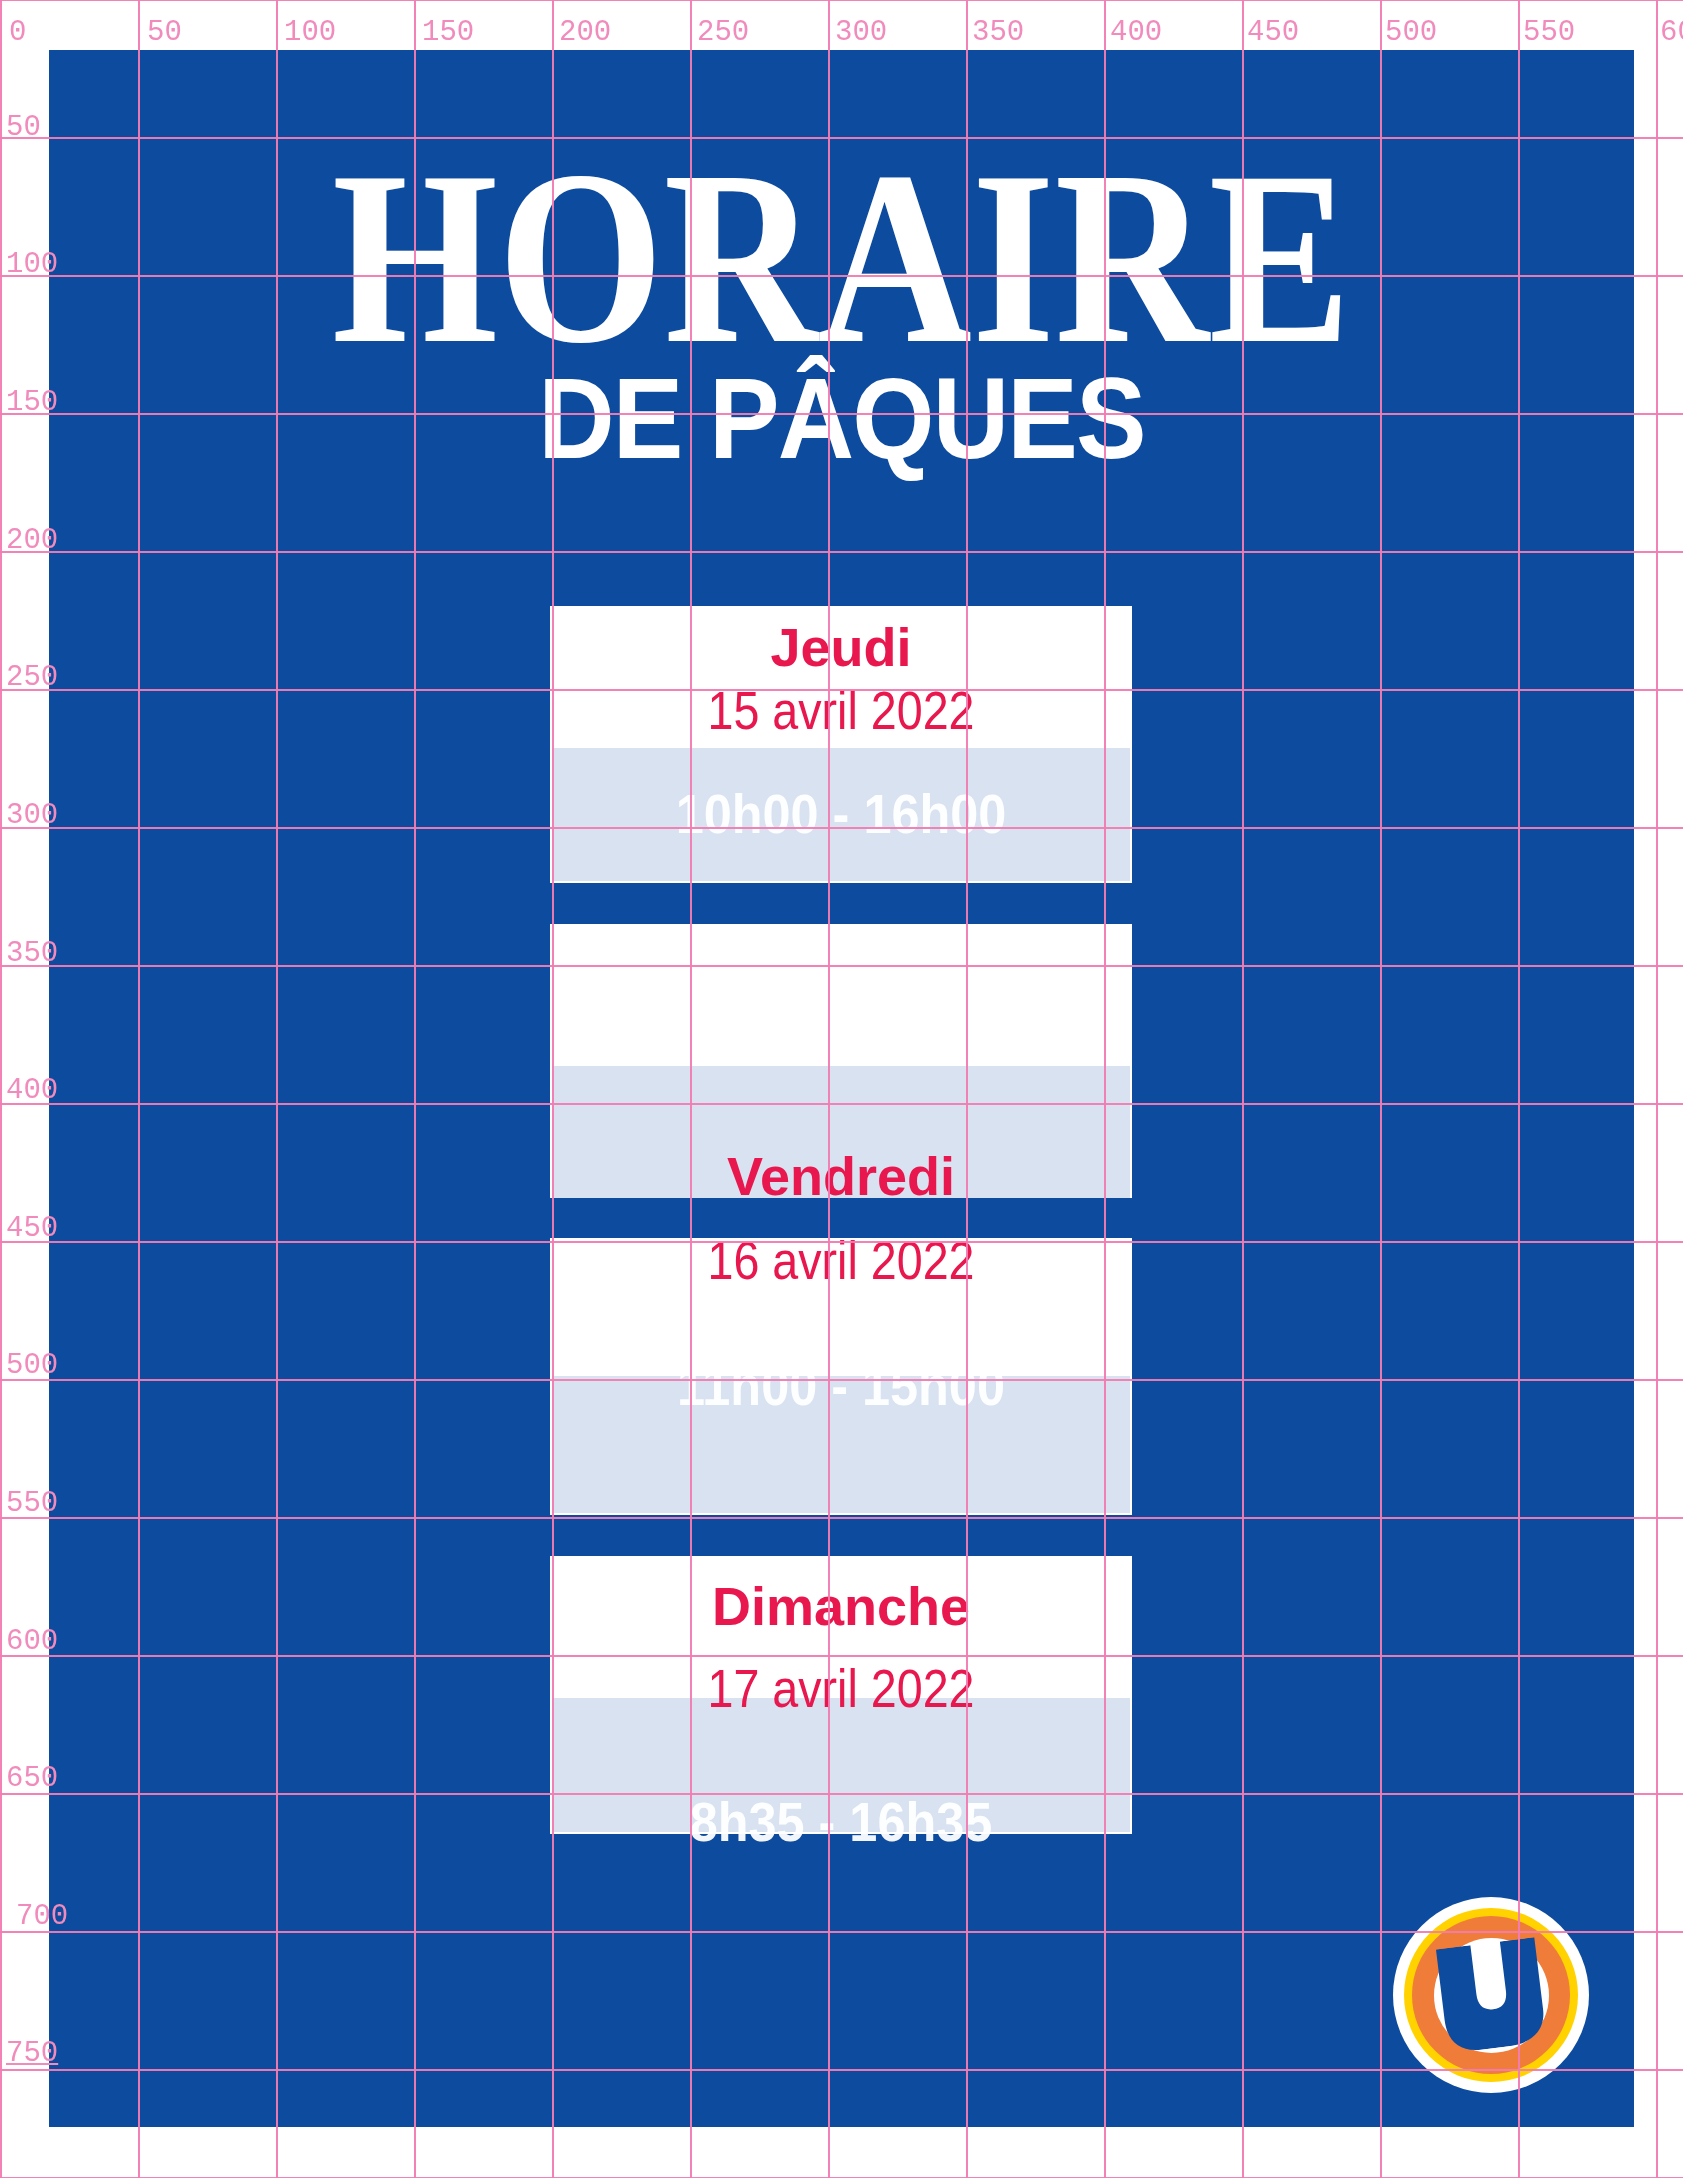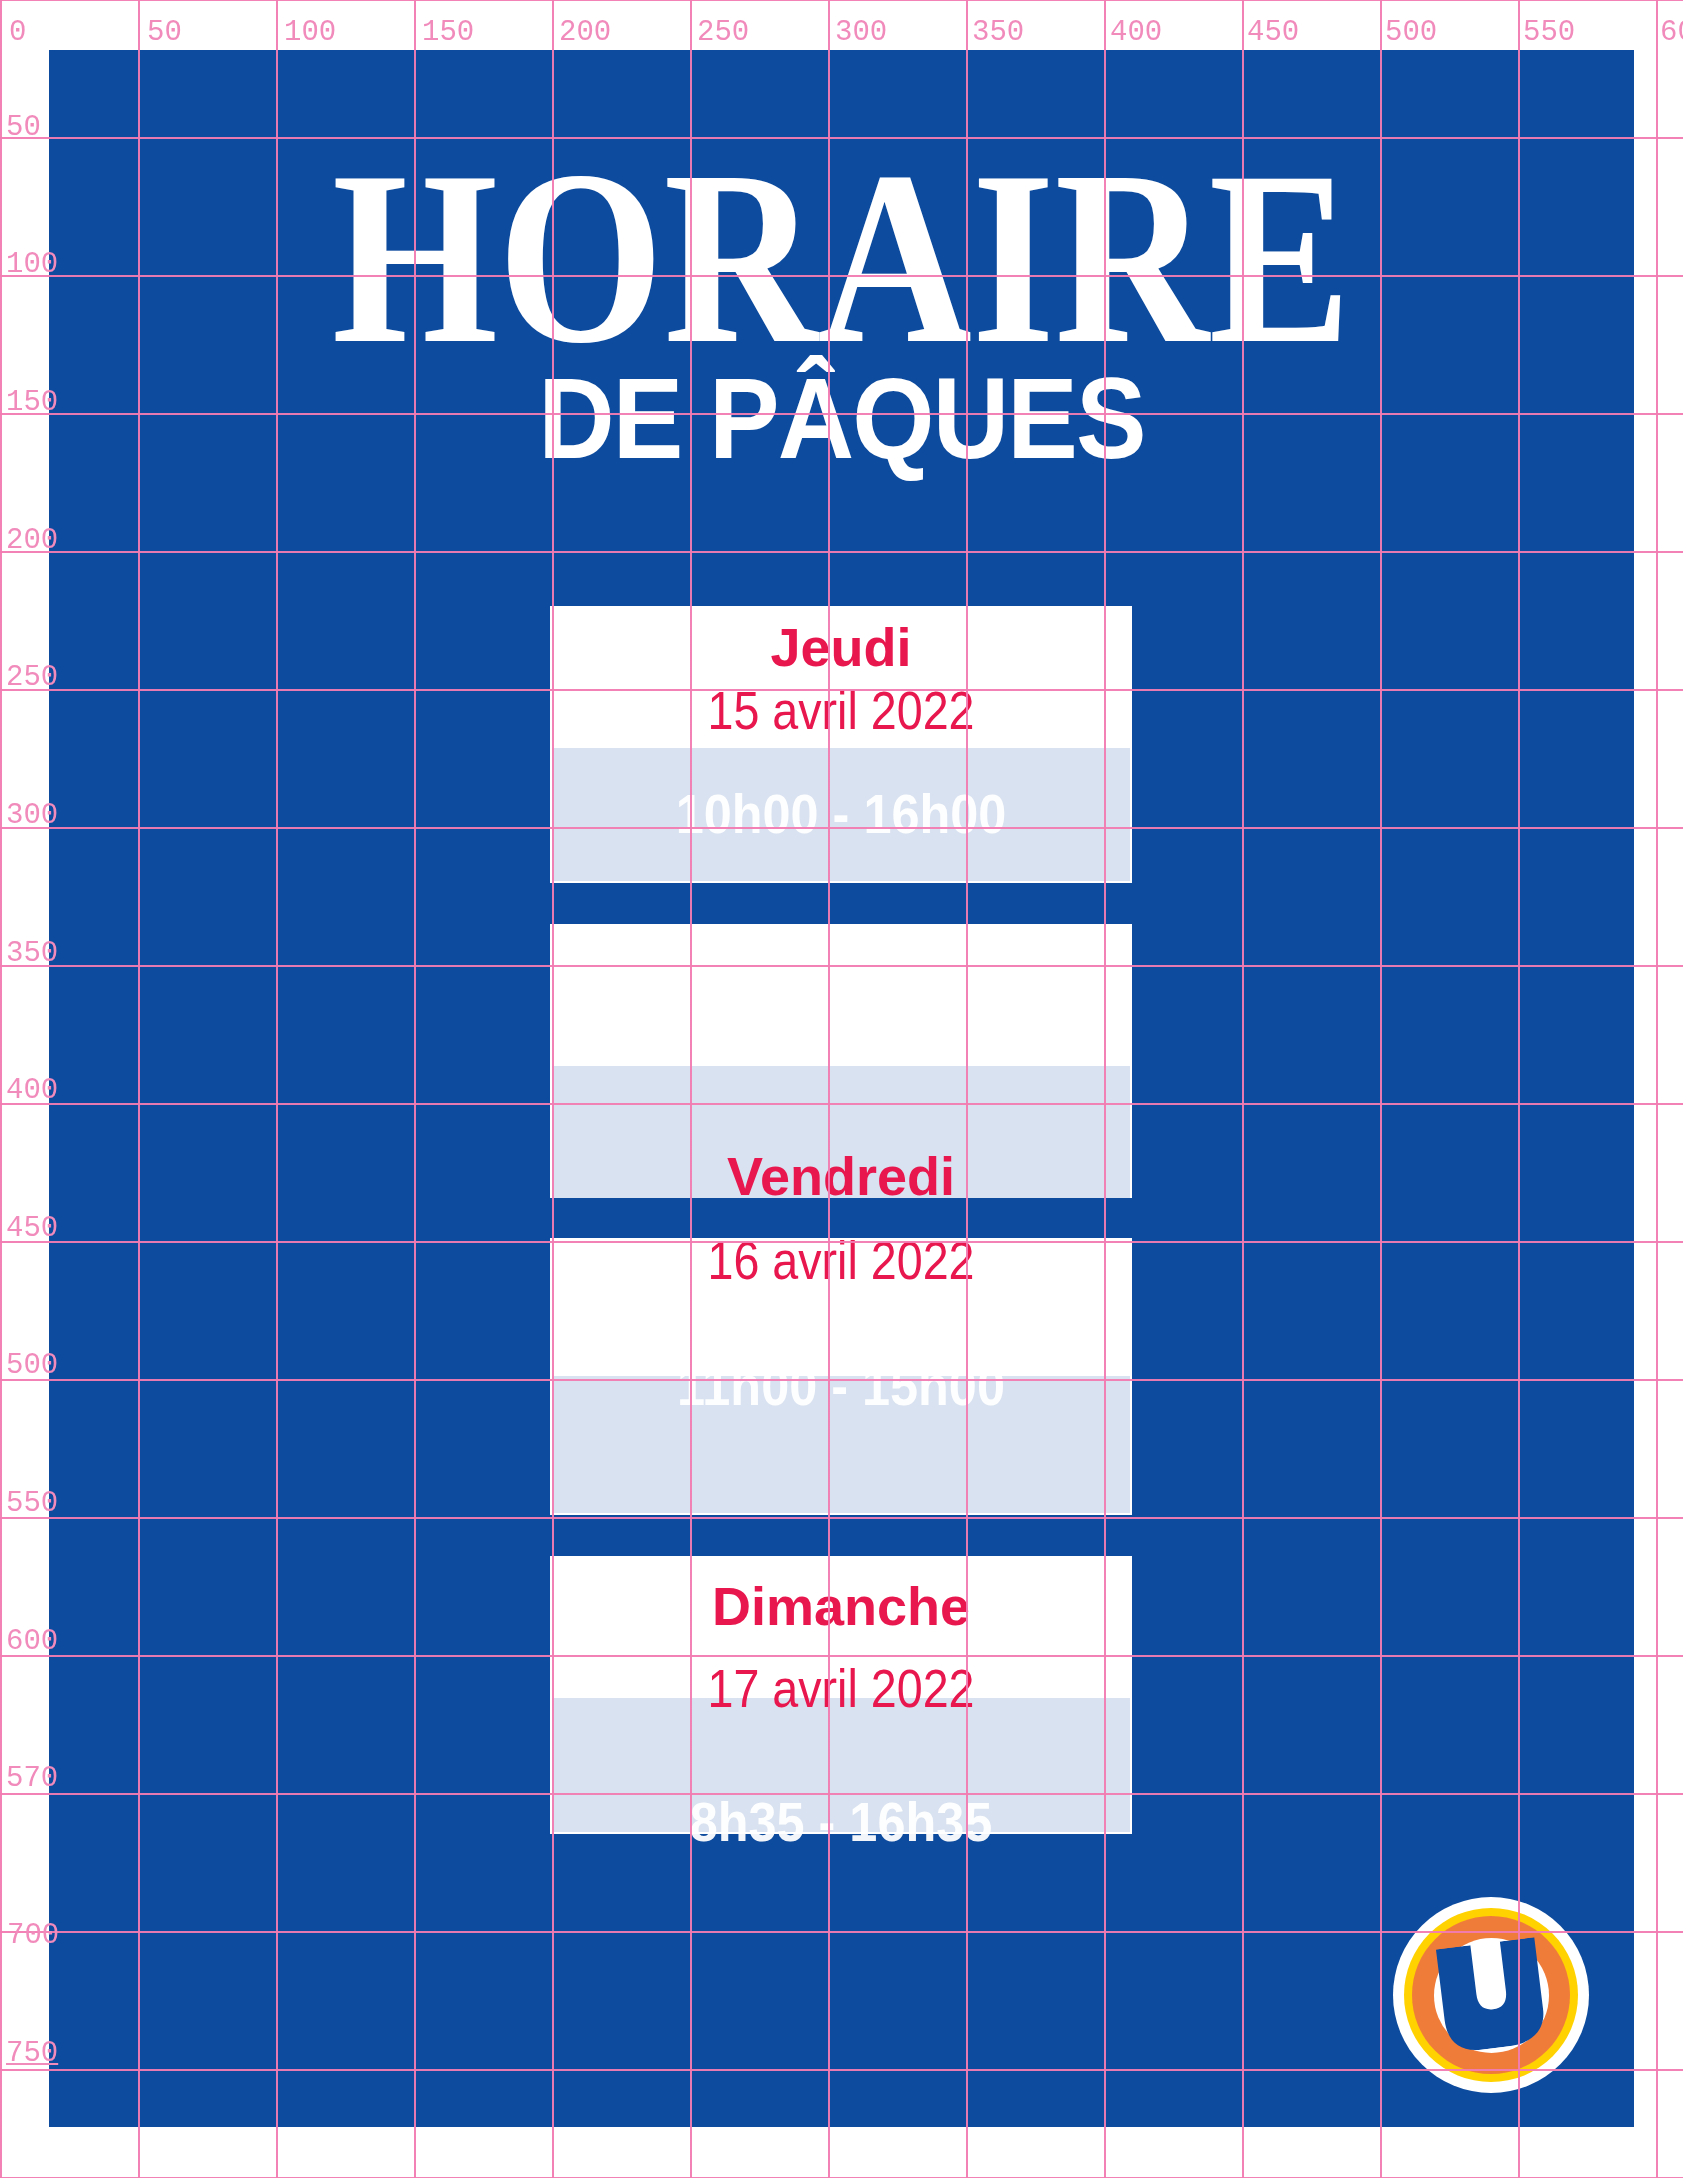--- a/index.html
+++ b/index.html
@@ -123,19 +123,19 @@
       <span class="ruler-label" style="left: 6px; top: 388px;">150</span>
       <span class="ruler-label" style="left: 6px; top: 526px;">200</span>
       <span class="ruler-label" style="left: 6px; top: 663px;">250</span>
       <span class="ruler-label" style="left: 6px; top: 801px;">300</span>
       <span class="ruler-label" style="left: 6px; top: 939px;">350</span>
       <span class="ruler-label" style="left: 6px; top: 1076px;">400</span>
       <span class="ruler-label" style="left: 6px; top: 1214px;">450</span>
       <span class="ruler-label" style="left: 6px; top: 1351px;">500</span>
       <span class="ruler-label" style="left: 6px; top: 1489px;">550</span>
       <span class="ruler-label" style="left: 6px; top: 1627px;">600</span>
-      <span class="ruler-label" style="left: 6px; top: 1764px;">570</span>
-      <span class="ruler-label" style="left: 7px; top: 1902px; margin-top: 19px;">700</span>
+      <span class="ruler-label" style="left: 6px; top: 1764px;">650</span>
+      <span class="ruler-label" style="left: 16px; top: 1902px;">700</span>
       <span class="ruler-label" style="left: 6px; top: 2039px; text-decoration: underline;">750</span>
     </div>
 
 </div>
 
 
 </body></html>

